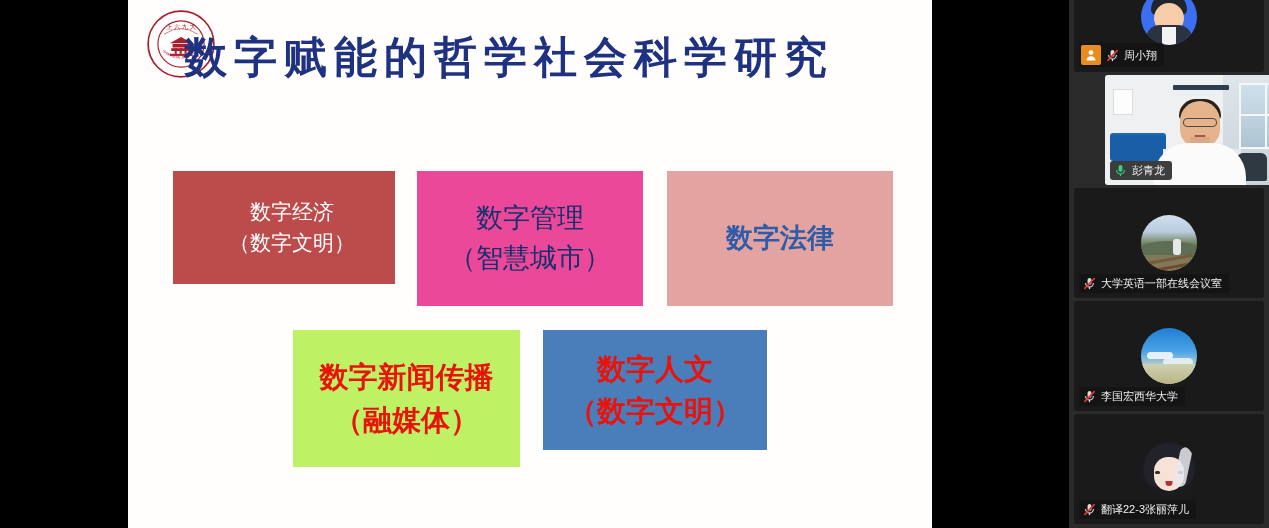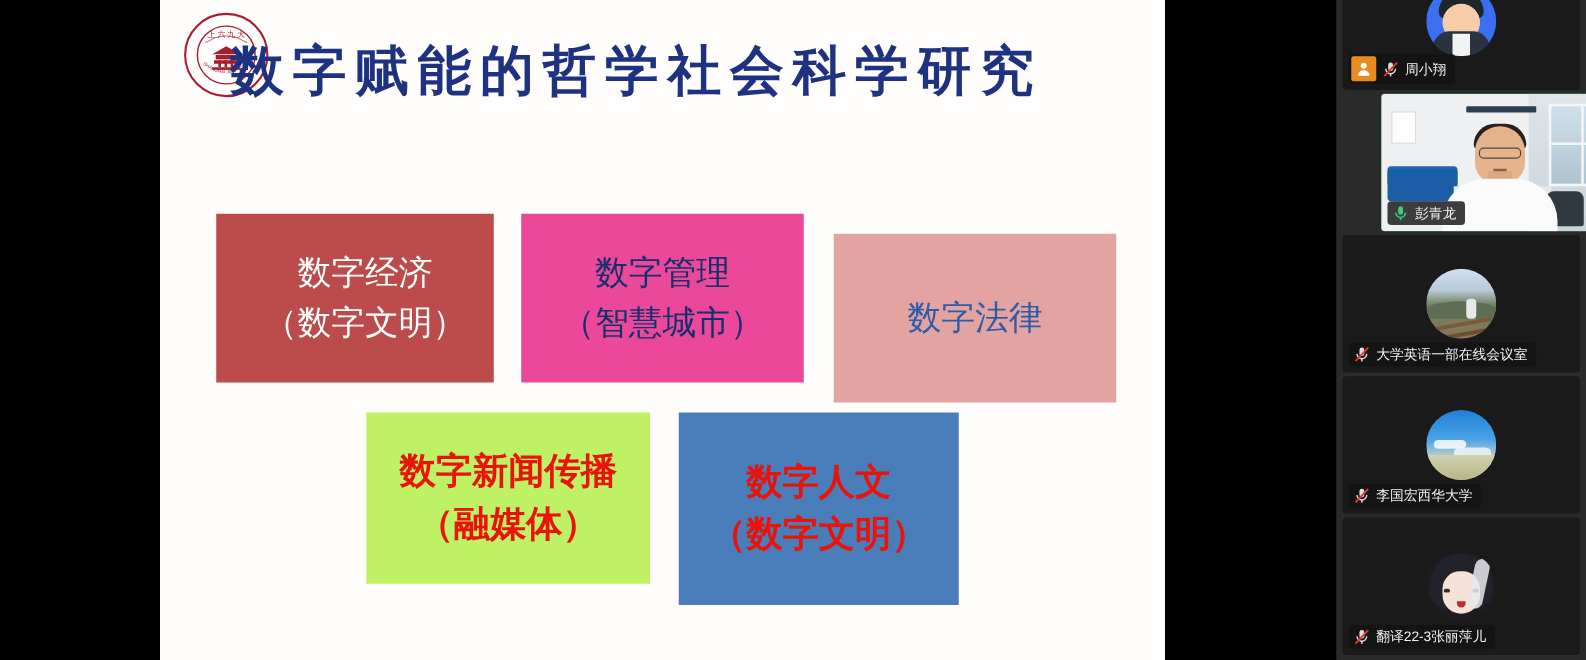--- a/index.html
+++ b/index.html
@@ -35,31 +35,31 @@
   
   .box {
     position:absolute;
     display:flex; flex-direction:column;
     align-items:center; justify-content:center;
     font-family:"Liberation Serif", serif;
     text-align:center; line-height:1.45;
   }
   .box .l1, .box .l2 { display:block; white-space:nowrap; }
 
-  #box-economy   { left:45px;  top:171px; width:222px; height:135px;
-                   background:#bc4b4b; color:#ffffff; font-size:27px;padding-left:16px; }
+  #box-economy   { left:45px;  top:171px; width:222px; height:113px;
+                   background:#bc4b4b; color:#ffffff; font-size:21px;padding-left:16px; }
   #box-mgmt      { left:289px; top:171px; width:226px; height:135px;
                    background:#ec4899; color:#16306e; font-size:27px; }
-  #box-law       { left:539px; top:187px; width:226px; height:135px;
+  #box-law       { left:539px; top:171px; width:226px; height:135px;
                    background:#e3a3a0; color:#2f5ca8; font-size:27px;
-                   font-weight:400; }
+                   font-weight:700; }
   #box-news      { left:165px; top:330px; width:227px; height:137px;
                    background:#bef264; color:#e8140c; font-size:29px;
                    font-weight:700; }
-  #box-humanity  { left:415px; top:330px; width:224px; height:154px;
+  #box-humanity  { left:415px; top:330px; width:224px; height:120px;
                    background:#4a7ebb; color:#e8140c; font-size:29px;
                    font-weight:700; }
 
   
   #sidebar {
     position:absolute; left:1069px; top:0; width:200px; height:528px;
     background:#2a2a2a; overflow:hidden;
   }
   .tile {
     position:relative; width:190px; height:110px; margin:3px auto 3px auto;

